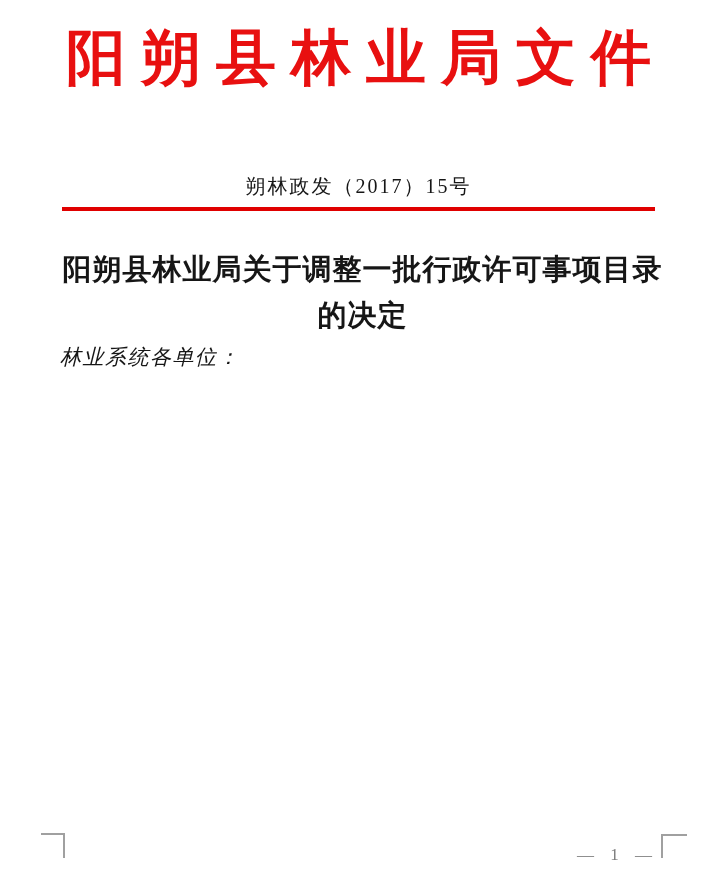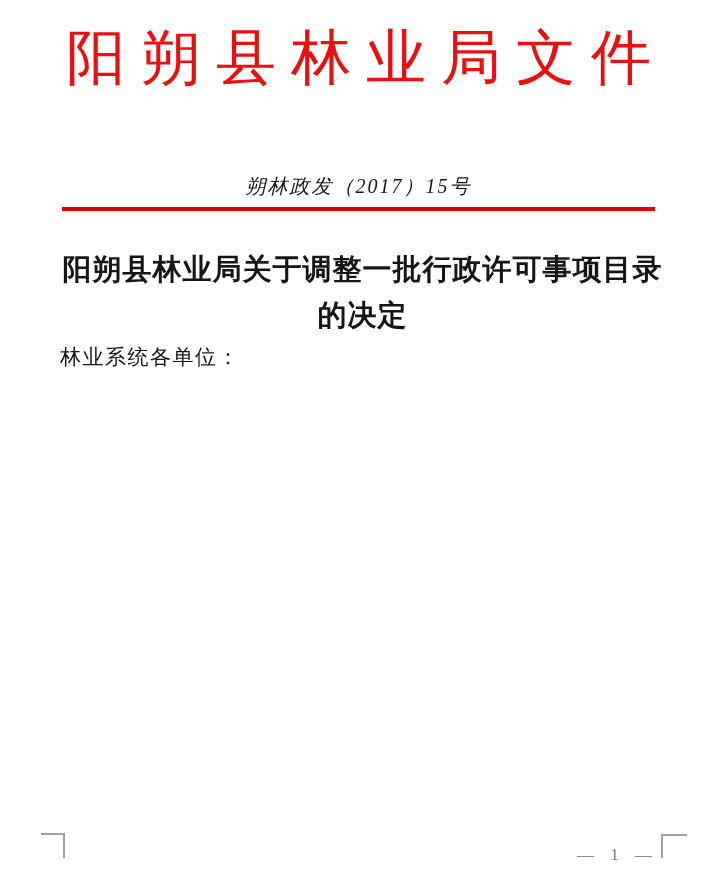--- a/index.html
+++ b/index.html
@@ -18,37 +18,36 @@
   }
   
   .letterhead {
     position: absolute;
     top: 16px;
     left: 0;
     right: 0;
     text-align: center;
     color: var(--header-red, #e81010);
     font-size: 60px;
-    font-weight: normal;
+    font-weight: bold;
     letter-spacing: 15px;
     text-indent: 15px;
     line-height: 84px;
     white-space: nowrap;
   }
   
   .doc-number {
     position: absolute;
     top: 172px;
     left: 0;
     right: 0;
     text-align: center;
     font-size: 20px;
     letter-spacing: 2px;
     line-height: 28px;
-    font-style: italic;
   }
   
   .red-divider {
     position: absolute;
     top: 207px;
     left: 62px;
     width: 593px;
     height: 4px;
     background: var(--divider-red, #e00000);
   }
@@ -66,20 +65,21 @@
   }
   
   .body-block {
     position: absolute;
     top: 336px;
     left: 60px;
     width: 597px;
     font-size: 21px;
     line-height: 42px;
     letter-spacing: 1.5px;
+    font-style: italic;
   }
   .salutation {
     margin: 0;
   }
   .para {
     margin: 0;
     text-indent: 2em;
     text-align: justify;
     text-justify: inter-character;
   }

